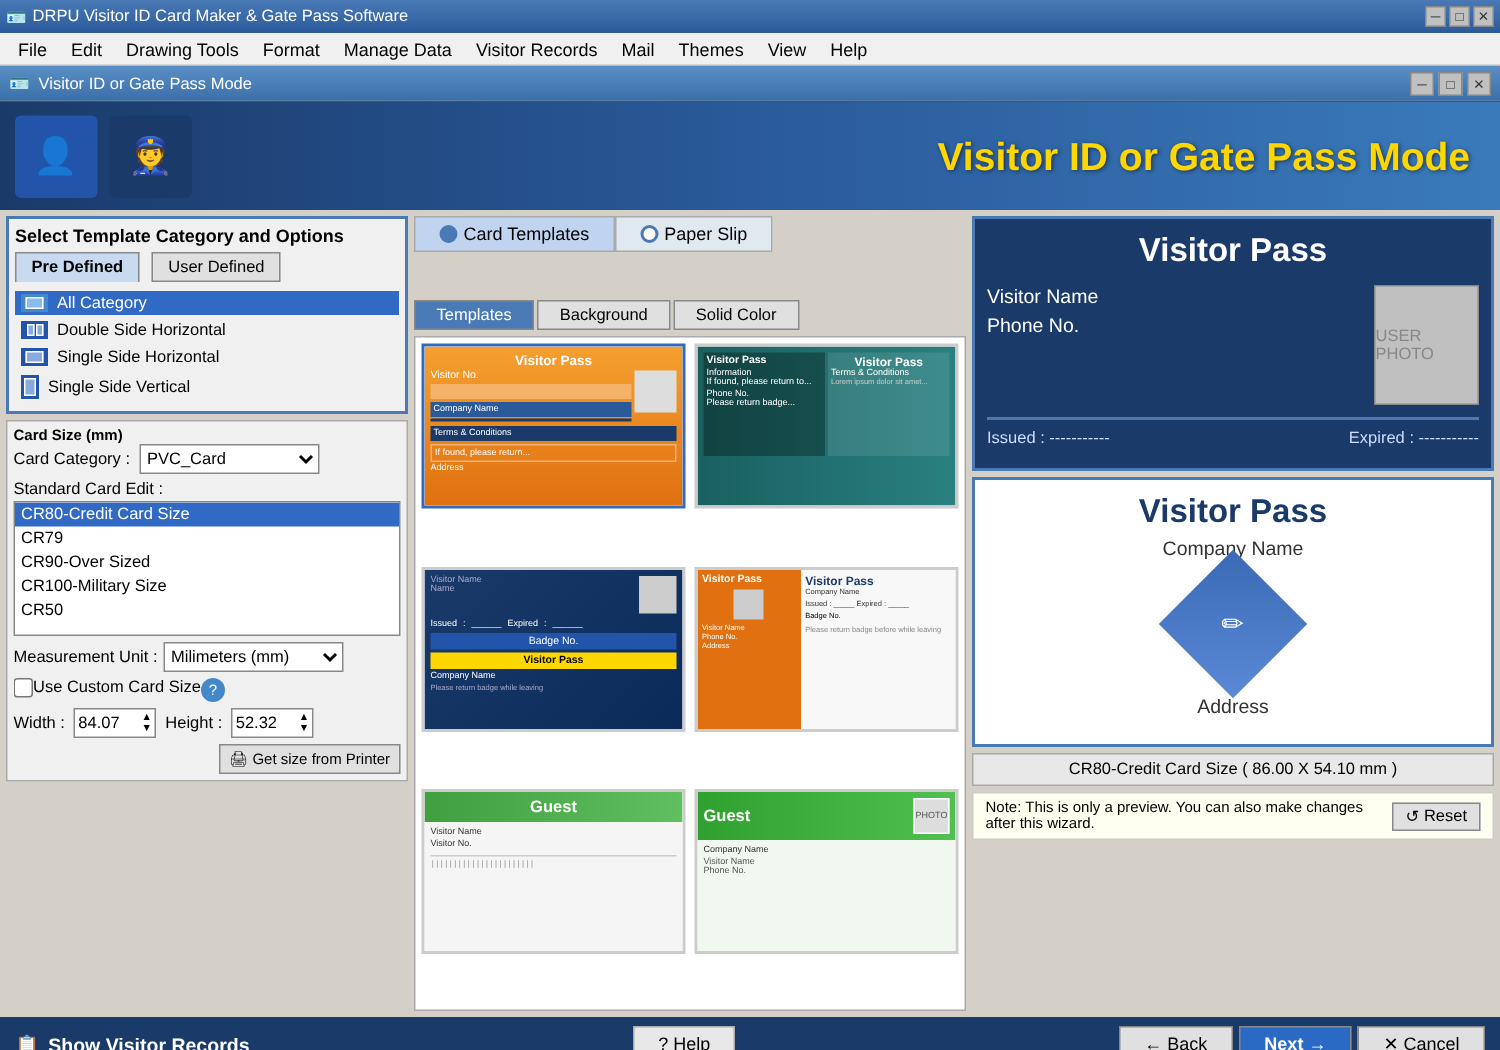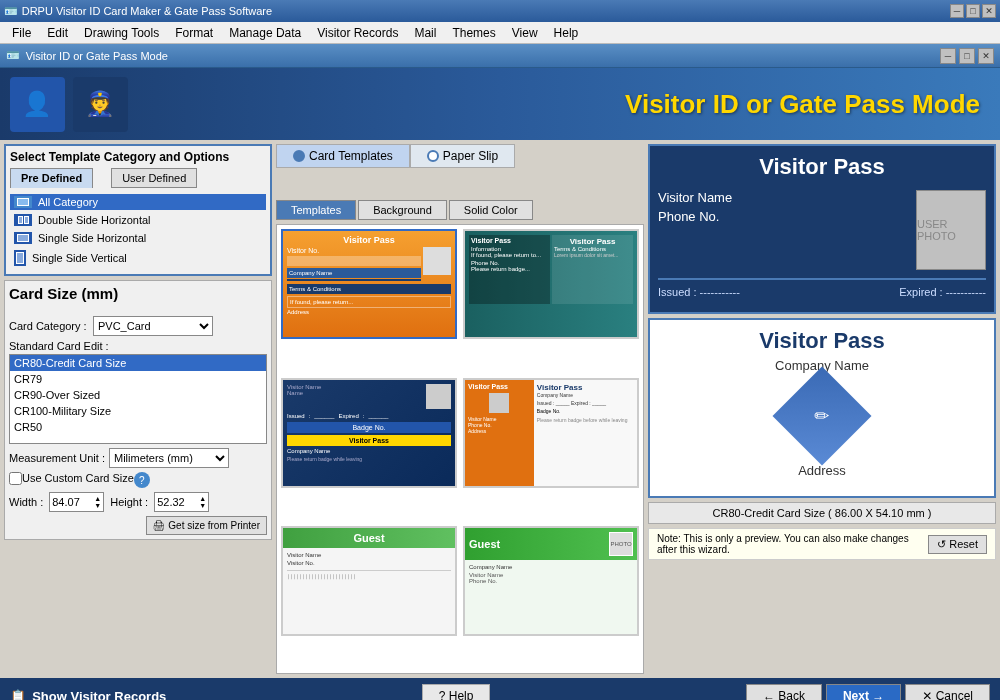--- a/index.html
+++ b/index.html
@@ -24,30 +24,30 @@
     .header-area { background: linear-gradient(to right, #1a3a6a, #2a5a9a, #3a7abb); height: 72px; display: flex; align-items: center; justify-content: flex-end; padding-right: 20px; }
     .header-title { color: #ffd700; font-size: 26px; font-weight: bold; text-shadow: 1px 1px 3px rgba(0,0,0,0.5); }
 
     
     .main-content { display: flex; background: #d4d0c8; padding: 4px; gap: 4px; height: 538px; }
 
     
     .left-panel { width: 268px; display: flex; flex-direction: column; gap: 4px; }
     .select-category-box { border: 2px solid #4a7ab5; background: #f0f0f0; padding: 4px; }
     .select-category-title { font-size: 12px; font-weight: bold; color: #000; margin-bottom: 4px; }
-    .tabs-row { display: flex; gap: 18px; margin-bottom: 6px; }
+    .tabs-row { display: flex; gap: 8px; margin-bottom: 6px; }
     .tab-btn { padding: 3px 10px; border: 1px solid #888; background: #e0e0e0; cursor: pointer; font-size: 11px; }
     .tab-btn.active { background: #c8daf0; border-bottom: none; font-weight: bold; }
     .filter-label { font-size: 11px; font-weight: bold; margin-bottom: 4px; }
     .filter-item { display: flex; align-items: center; gap: 6px; padding: 2px 4px; margin-bottom: 2px; cursor: pointer; font-size: 11px; }
     .filter-item.selected { background: #316ac5; color: white; }
 
     
     .card-size-section { border: 1px solid #aaa; background: #f0f0f0; padding: 4px; }
-    .section-title { font-size: 15px; font-weight: bold; margin-bottom: 14px; }
+    .section-title { font-size: 10px; font-weight: bold; margin-bottom: 0; }
     .form-row { display: flex; align-items: center; gap: 4px; margin-bottom: 4px; font-size: 11px; }
     .form-label { min-width: 80px; }
     .form-select { height: 20px; border: 1px solid #888; background: white; font-size: 11px; }
     .size-list { border: 1px solid #888; height: 90px; overflow-y: auto; background: white; font-size: 11px; }
     .size-list-item { padding: 2px 4px; cursor: pointer; }
     .size-list-item.selected { background: #316ac5; color: white; }
     .measurement-row { display: flex; align-items: center; gap: 4px; margin-top: 4px; font-size: 11px; }
     .checkbox-row { display: flex; align-items: flex-start; gap: 0; margin-top: 4px; font-size: 11px; }
     .wh-row { display: flex; align-items: center; gap: 6px; margin-top: 4px; font-size: 11px; }
     .spin-input { width: 55px; height: 20px; border: 1px solid #888; background: white; font-size: 11px; display: flex; align-items: center; justify-content: space-between; padding: 0 2px; }

